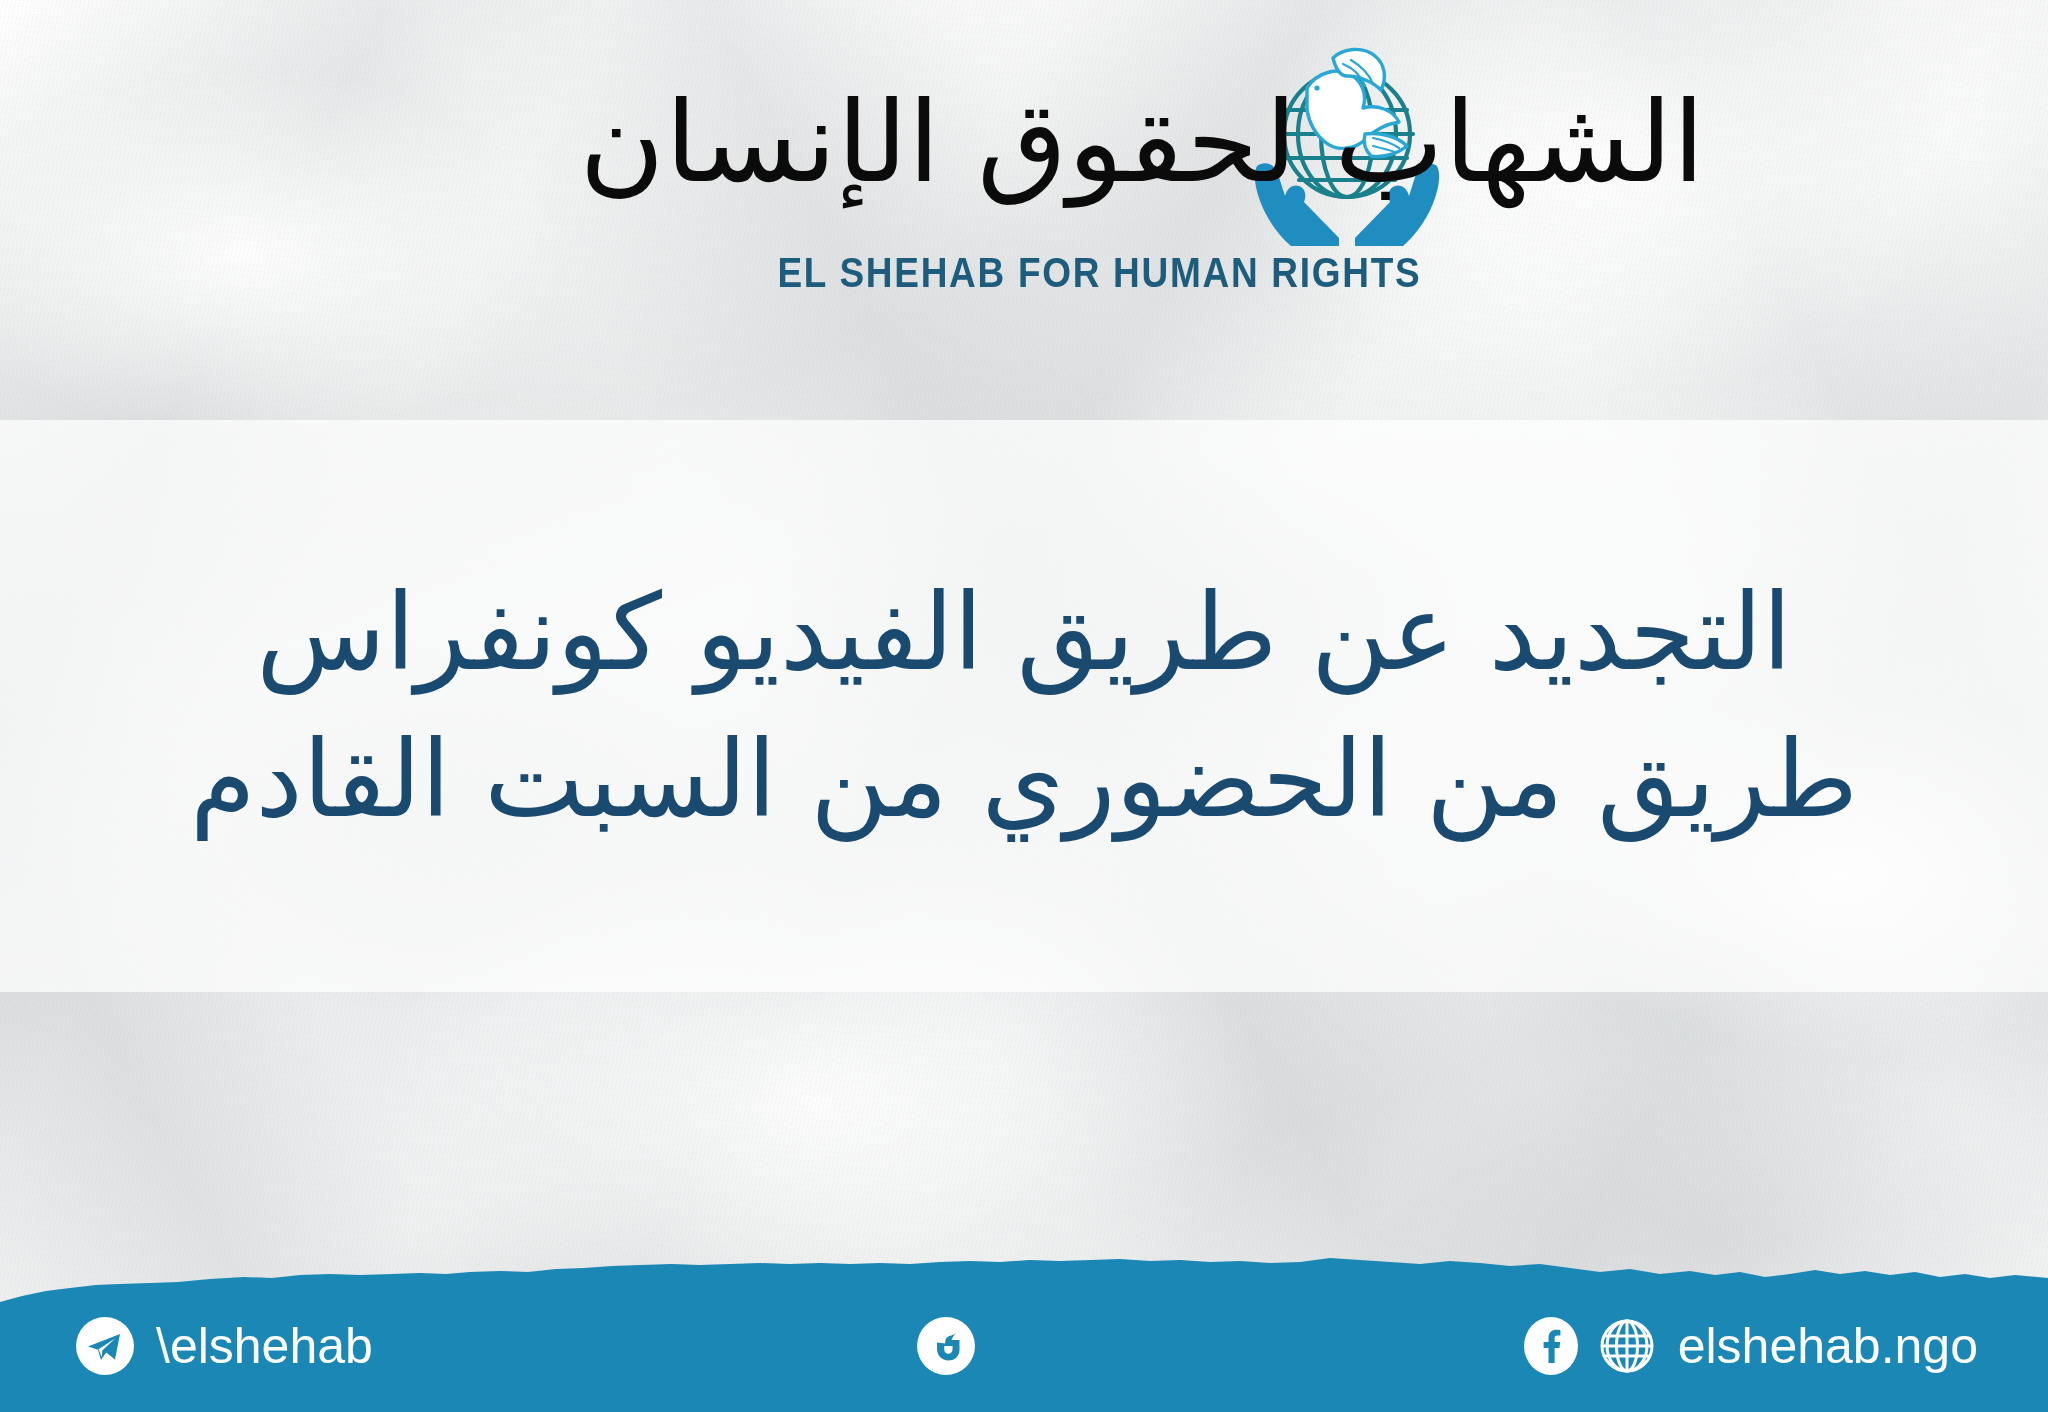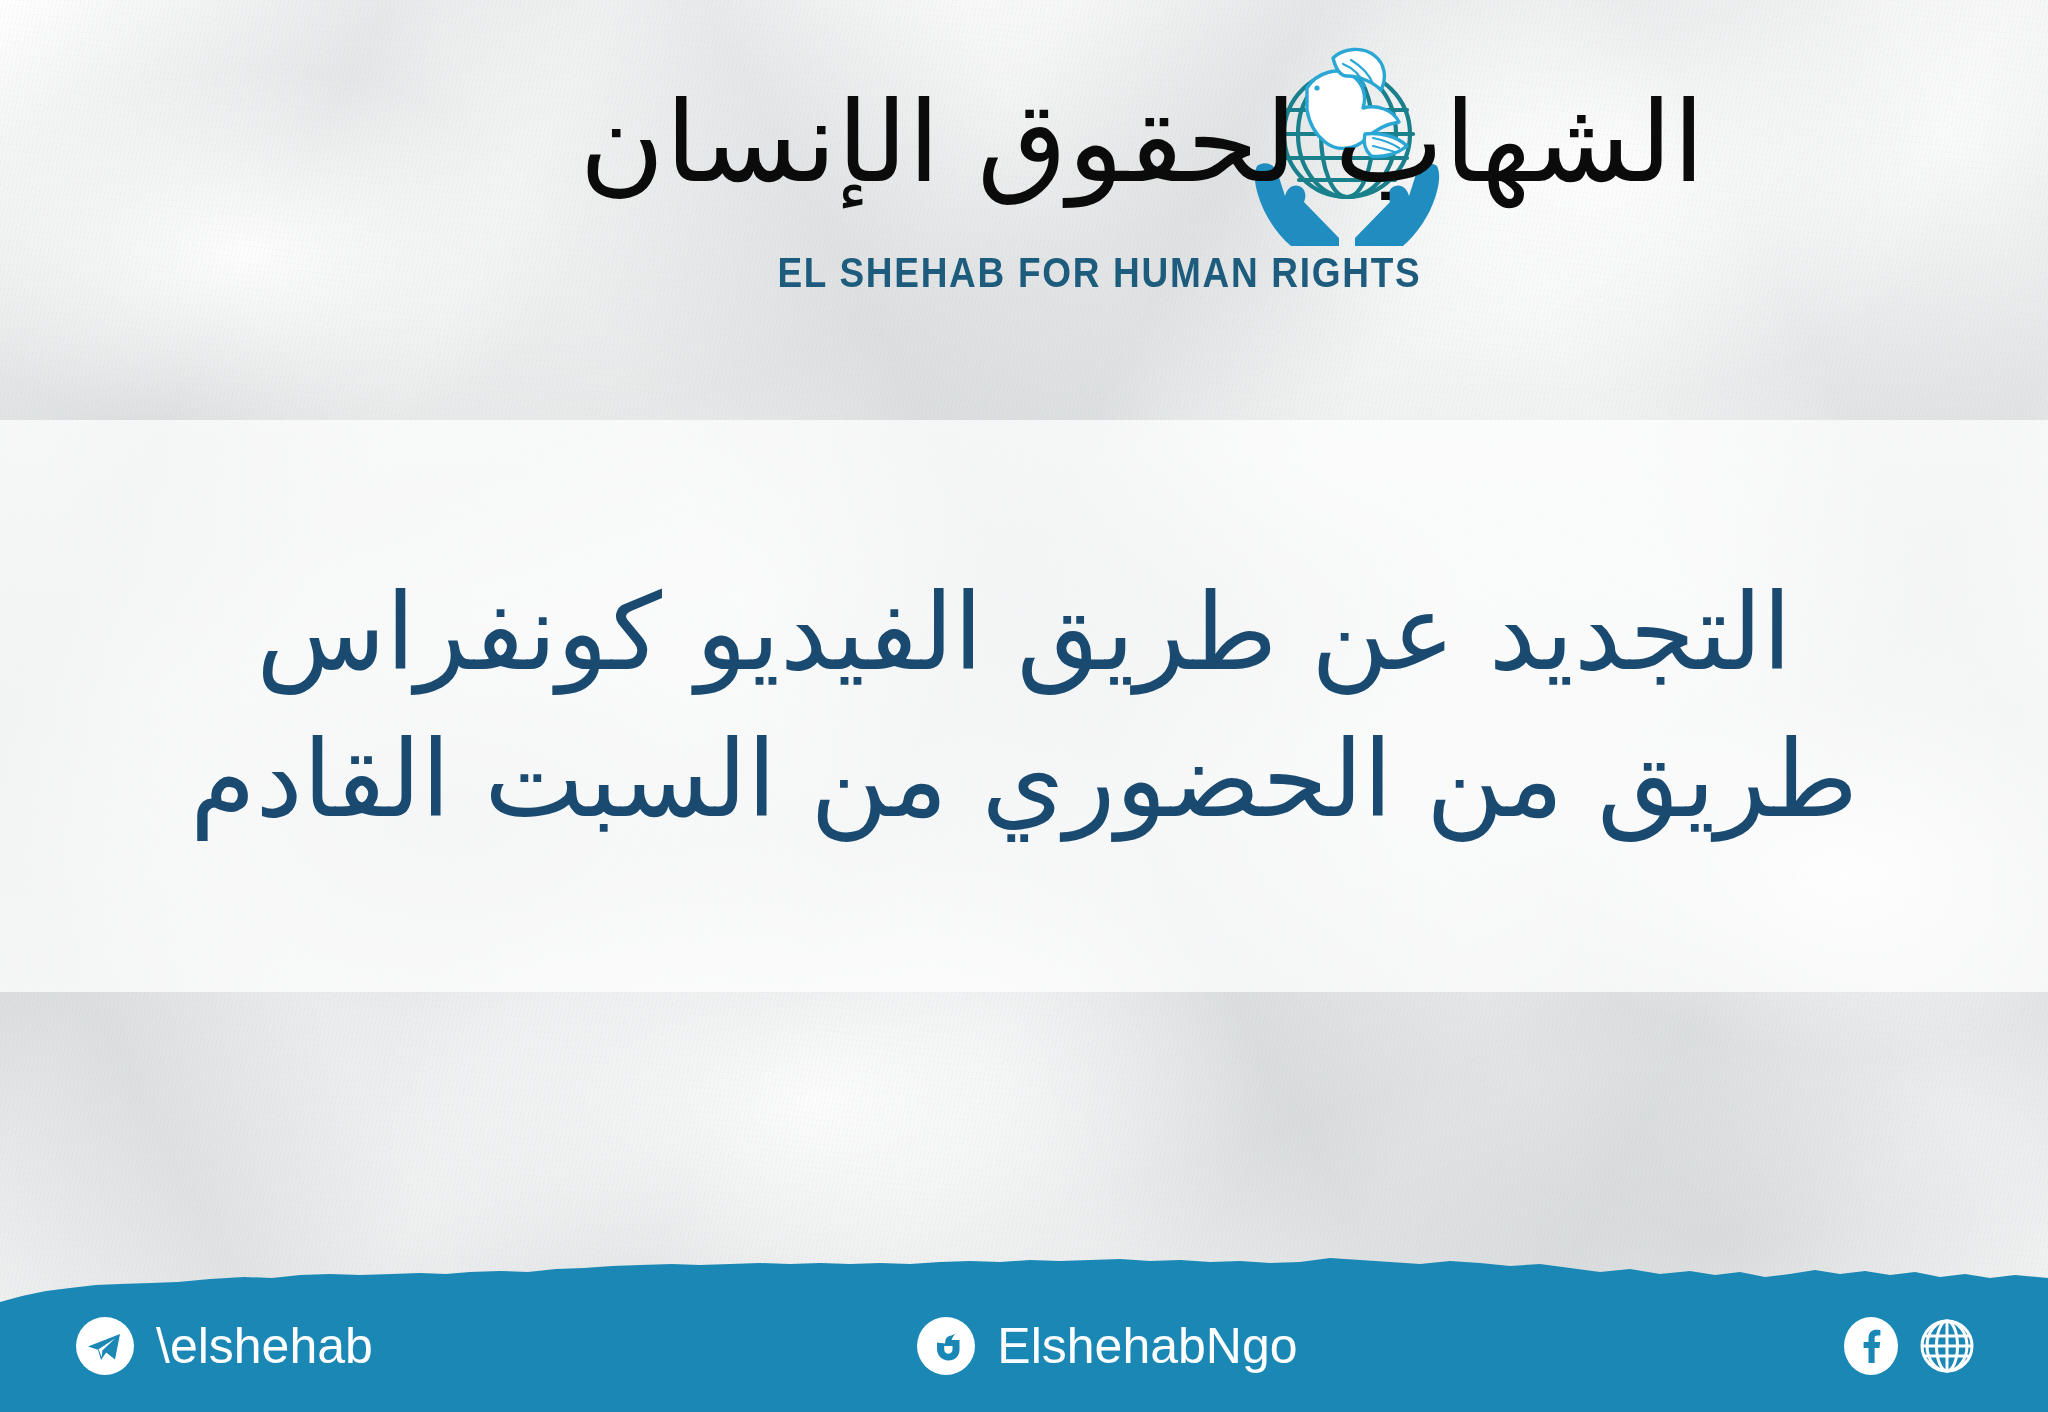--- a/index.html
+++ b/index.html
@@ -291,21 +291,20 @@
           <svg class="icon-svg" width="62" height="62" viewBox="0 0 62 62">
             <circle cx="31" cy="31" r="29" fill="#ffffff"></circle>
             <path fill="#1a87b5" d="M41 18 C38 20.5, 34.5 20.5, 32.5 22 C30.5 23.5, 30 26, 30.2 28.5
                                     L22 27.5 L22 34 C22 40.5, 27 45.5, 33.5 45.5
                                     C40 45.5, 44.5 41, 44.5 34.8 L44.5 30.5 L37.5 30.5
                                     L37.5 34.5 C37.5 37, 35.8 38.8, 33.4 38.8
                                     C31 38.8, 29.2 37, 29.2 34.5 L29.2 31 L44.5 31
                                     L44.5 25 L36.5 25 C37.5 22, 39 20, 41 18 Z"></path>
           </svg>
         </div>
-        <span class="footer-label">ElshehabNgo</span>
       </div>
 
       <div class="footer-item">
         <div class="footer-icons">
           <svg class="icon-svg" width="62" height="62" viewBox="0 0 62 62">
             <ellipse cx="31" cy="31" rx="27" ry="29" fill="#ffffff"></ellipse>
             <path fill="#1a87b5" d="M34.6 48 L34.6 33 L39.4 33 L40.2 27 L34.6 27 L34.6 23.3
                                     C34.6 21.6, 35.1 20.4, 37.6 20.4 L40.4 20.4 L40.4 15
                                     C39.9 14.9, 38.2 14.7, 36.3 14.7
                                     C32.2 14.7, 28.5 17.2, 28.5 22.7 L28.5 27 L23.6 27
@@ -316,19 +315,20 @@
               <circle cx="31" cy="31" r="25"></circle>
               <ellipse cx="31" cy="31" rx="10.5" ry="25"></ellipse>
               <ellipse cx="31" cy="31" rx="20" ry="25"></ellipse>
               <path d="M8 21 H54"></path>
               <path d="M6 31 H56"></path>
               <path d="M8 41 H54"></path>
               <path d="M31 6 V56"></path>
             </g>
           </svg>
         </div>
+        <span class="footer-label">elshehab.ngo</span>
       </div>
 
 
     </div>
   </div>
 
 </div>
 
 </body></html>

